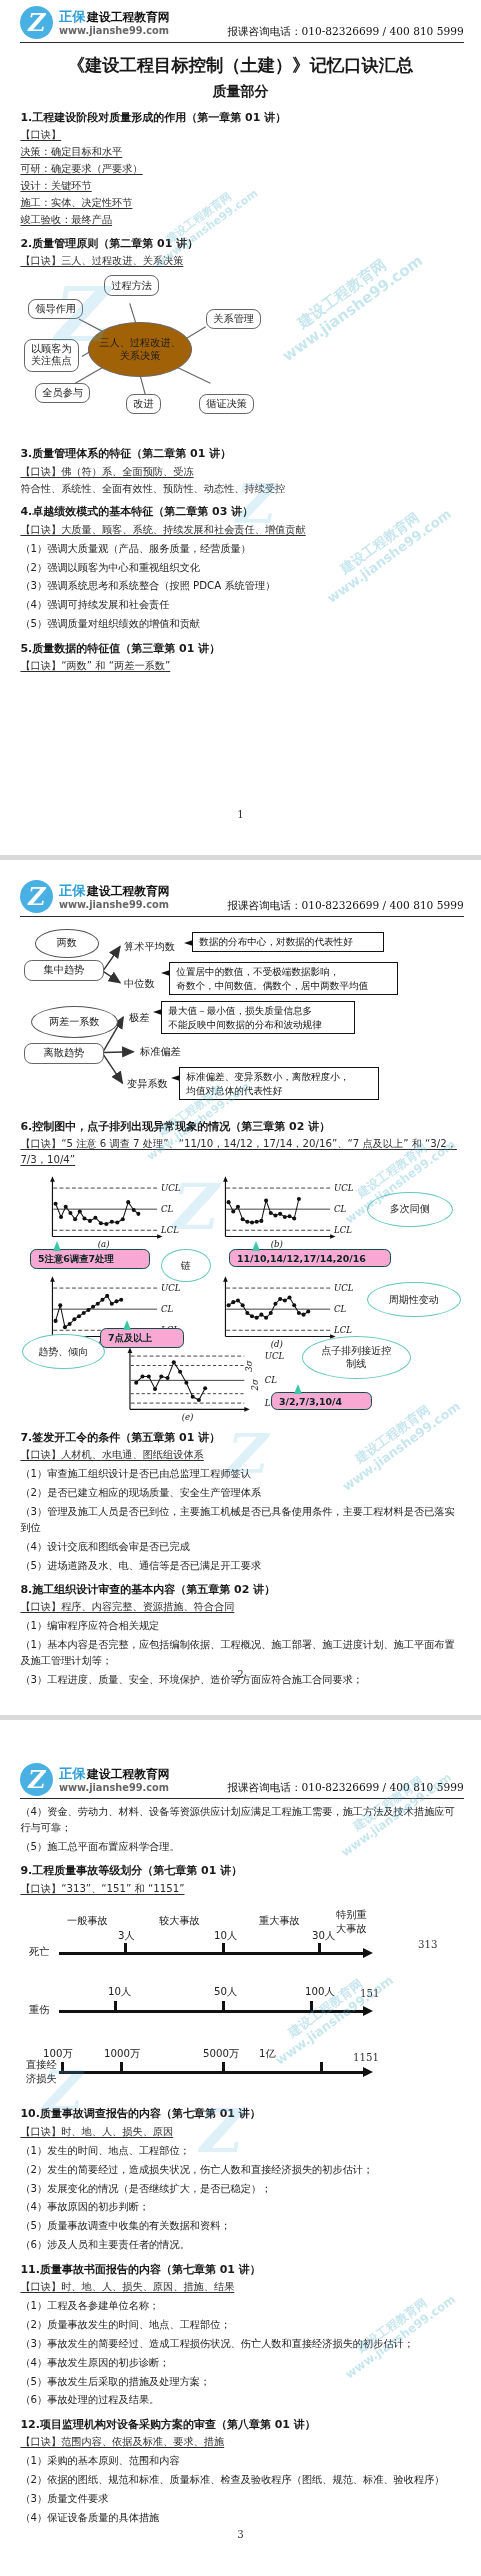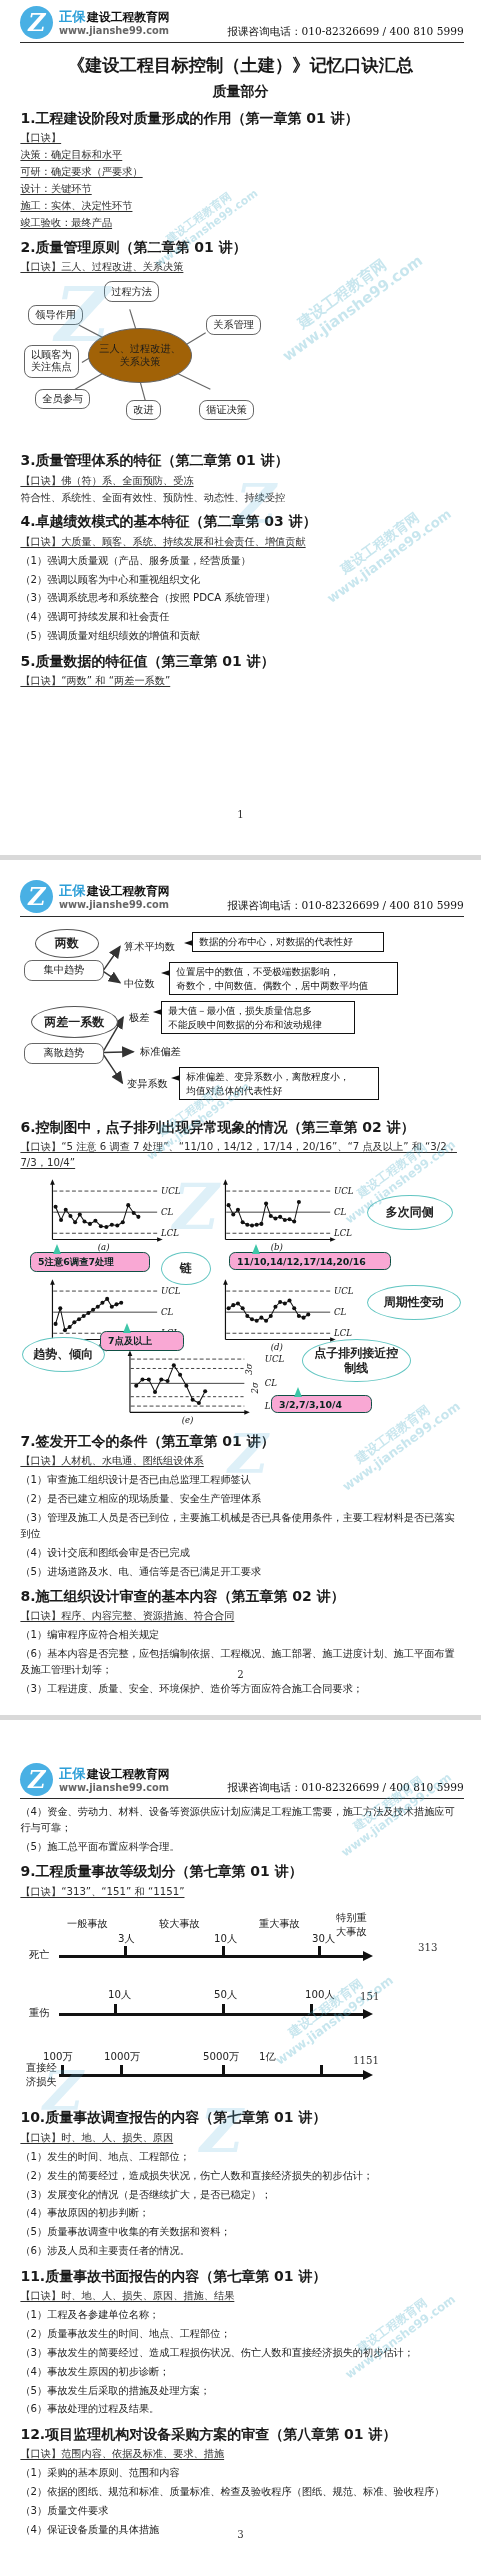--- a/index.html
+++ b/index.html
@@ -14,36 +14,36 @@
   .brand-txt{line-height:1.15;}
   .brand-l1{font-weight:bold;font-size:11.8px;color:#111;}
   .brand-l1 .cb{color:#2d9fd8;font-size:13.3px;margin-right:1.6px;}
   .brand-l2{font-weight:bold;font-size:9.8px;color:#666;}
   .phone{font-family:"DejaVu Serif","Liberation Serif",serif;font-size:10.6px;color:#111;padding-bottom:0.8px;}
   
   .doc-title{text-align:center;font-size:17.3px;font-weight:bold;margin:10.2px 0 1.6px;}
   .doc-subtitle{text-align:center;font-size:14px;font-weight:bold;margin:6.3px 0 1.6px;}
   
   .sec{margin:0 20.4px;}
-  .sec-title{font-size:14px;font-weight:bold;margin:8.6px 0 2.4px;}
+  .sec-title{font-size:11px;font-weight:bold;margin:8.6px 0 2.4px;}
   .koujue{font-size:10.2px;color:#2e2e2e;margin:2.4px 0;line-height:1.55;}
   .koujue,.uline{text-decoration:underline;text-underline-offset:2.4px;}
   .kline{display:block;font-size:10.2px;color:#2e2e2e;margin:3.1px 0;text-decoration:underline;text-underline-offset:2.4px;}
   .item{font-size:10.2px;color:#222;margin:3.1px 0;line-height:1.55;}
   .plain{font-size:10.2px;color:#2e2e2e;margin:2.4px 0;}
   .pagenum{position:absolute;bottom:35px;left:0;width:100%;text-align:center;font-family:"DejaVu Serif",serif;font-size:10.2px;color:#333;}
   .preline{white-space:pre-line;}
   
   .fig{position:relative;width:481px;}
   .node{position:absolute;border:1.2px solid #666;border-radius:7.9px;background:#fff;padding:3.1px 6.3px;font-size:10.2px;text-align:center;line-height:1.25;}
   .ellipse{position:absolute;border:1.2px solid #666;border-radius:50%;display:flex;align-items:center;justify-content:center;text-align:center;font-size:10.2px;line-height:1.3;background:#a16207;}
   .lbl{position:absolute;font-size:10.2px;color:#222;}
   .bubble{position:absolute;border:1.3px solid #111;background:#fff;padding:1.6px 6.3px;font-size:9.6px;line-height:1.45;color:#111;}
   .bubble:before{content:"";position:absolute;left:-8.6px;top:6.3px;border-style:solid;border-width:3.9px 9.4px 3.9px 0;border-color:transparent #111 transparent transparent;}
-  .cloud{position:absolute;border:1.6px solid #63c6c2;border-radius:50%;background:#fff;display:flex;align-items:center;justify-content:center;text-align:center;font-size:12px;color:#222;padding:3.1px 6.3px;line-height:1.25;font-weight:bold;}
+  .cloud{position:absolute;border:1.6px solid #63c6c2;border-radius:50%;background:#fff;display:flex;align-items:center;justify-content:center;text-align:center;font-size:10px;color:#222;padding:3.1px 6.3px;line-height:1.25;}
   .cloud.dark{border-color:#555;}
   .callout{position:absolute;background:#f9a8d4;border:1.2px solid #0e4f44;border-radius:6.3px;padding:2.4px 7px;font-size:9.4px;font-weight:bold;color:#07231e;}
   .callout:after{content:"";position:absolute;top:-9.4px;left:22px;border-style:solid;border-width:0 4.7px 10.2px 4.7px;border-color:transparent transparent #3ec6a8 transparent;}
   
   .tl-arrow{position:absolute;height:3.1px;background:#111;}
   .tl-arrow:after{content:"";position:absolute;right:-9.4px;top:-3.9px;border-style:solid;border-width:5.5px 0 5.5px 10.2px;border-color:transparent transparent transparent #111;}
   .tick{position:absolute;width:3.1px;height:8.6px;background:#111;top:-8.6px;}
   .tl-head{position:absolute;font-size:10.2px;color:#222;}
   .tl-label{position:absolute;font-size:10.2px;color:#222;}
   .tl-code{position:absolute;font-family:"DejaVu Serif",serif;font-size:10.2px;color:#333;}
@@ -292,21 +292,21 @@
     <div class="item">（2）是否已建立相应的现场质量、安全生产管理体系</div>
     <div class="item">（3）管理及施工人员是否已到位，主要施工机械是否已具备使用条件，主要工程材料是否已落实到位</div>
     <div class="item">（4）设计交底和图纸会审是否已完成</div>
     <div class="item">（5）进场道路及水、电、通信等是否已满足开工要求</div>
   </div>
 
   <div class="sec">
     <div class="sec-title">8.施工组织设计审查的基本内容（第五章第 02 讲）</div>
     <div class="koujue">【口诀】程序、内容完整、资源措施、符合合同</div>
     <div class="item">（1）编审程序应符合相关规定</div>
-    <div class="item">（6）基本内容是否完整，应包括编制依据、工程概况、施工部署、施工进度计划、施工平面布置及施工管理计划等；</div>
+    <div class="item">（1）基本内容是否完整，应包括编制依据、工程概况、施工部署、施工进度计划、施工平面布置及施工管理计划等；</div>
     <div class="item">（3）工程进度、质量、安全、环境保护、造价等方面应符合施工合同要求；</div>
   </div>
 
   <div class="wm preline" style="left:133px;top:243px;font-size:11px"><span>建设工程教育网</span><br><span>www.jianshe99.com</span></div>
   <div class="swirl" style="left:173px;top:310px;font-size:63px">Z</div>
   <div class="wm preline" style="left:330px;top:302px;font-size:11.8px"><span>建设工程教育网</span><br><span>www.jianshe99.com</span></div>
   <div class="wm preline" style="left:326px;top:565px;font-size:12.6px"><span>建设工程教育网</span><br><span>www.jianshe99.com</span></div>
   <div class="swirl" style="left:228px;top:561px;font-size:55px">Z</div>
 
   <div class="pagenum">2</div>

